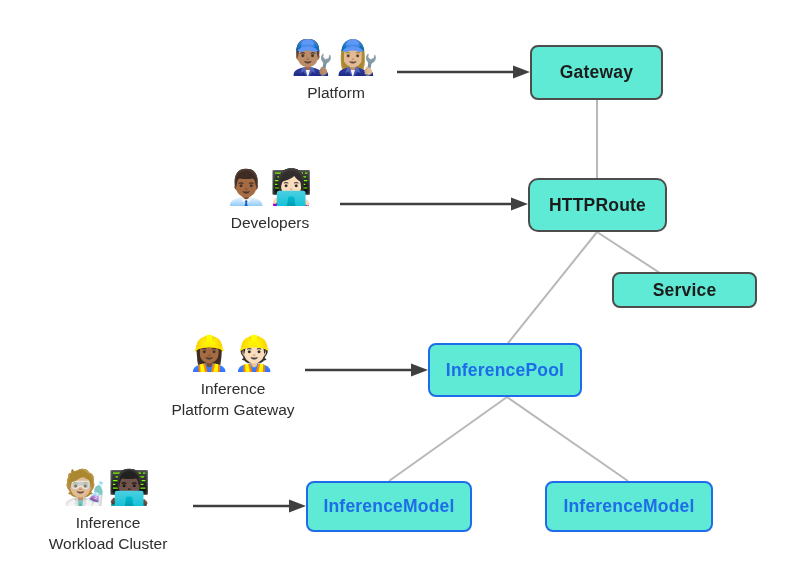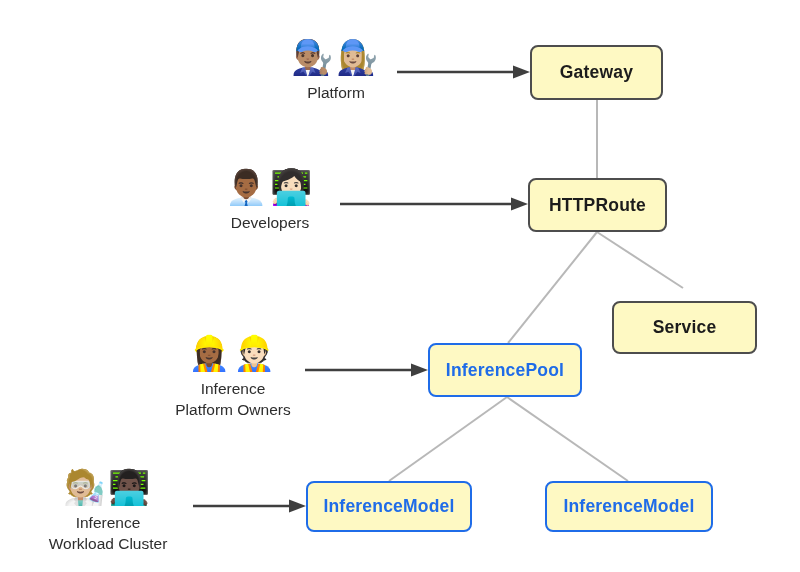--- a/index.html
+++ b/index.html
@@ -26,38 +26,38 @@
     stroke: var(--arrow-dark, #3f3f3f);
     stroke-width: 2.5;
     fill: none;
   }
   .arrow-head {
     fill: var(--arrow-dark, #3f3f3f);
     stroke: none;
   }
   .node {
     position: absolute;
-    background: #fef9c3;
+    background: #5eead4;
     border: 2.5px solid var(--node-border-default, #4d4d4d);
     border-radius: 8px;
     display: flex;
     align-items: center;
     justify-content: center;
     font-weight: bold;
     font-size: 17.5px;
     letter-spacing: 0.2px;
     color: var(--node-text-default, #1c1c1c);
   }
   .node.accent {
     border-color: var(--node-accent, #1f6ce8);
     color: var(--node-accent, #1f6ce8);
   }
   .node-gateway        { left: 530px; top: 45px;  width: 133px; height: 55px; }
-  .node-httproute      { left: 528px; top: 178px; width: 139px; height: 54px; }
-  .node-service        { left: 612px; top: 301px; width: 145px; height: 53px; }
+  .node-httproute      { left: 528px; top: 178px; width: 139px; height: 54px; border-radius: 10px; }
+  .node-service        { left: 612px; top: 272px; width: 145px; height: 36px; }
   .node-inferencepool  { left: 428px; top: 343px; width: 154px; height: 54px; }
   .node-inferencemodel-left  { left: 306px; top: 481px; width: 166px; height: 51px; }
   .node-inferencemodel-right { left: 545px; top: 481px; width: 168px; height: 51px; }
   .actor {
     position: absolute;
     width: 180px;
     text-align: center;
     color: var(--actor-label, #2d2d2d);
   }
   .actor .emoji {
@@ -113,21 +113,21 @@
   </div>
 
   <div class="actor actor-application-developers">
     <div class="emoji">👨🏾‍💼👩🏻‍💻</div>
     <div class="line">Developers</div>
   </div>
 
   <div class="actor actor-inference-platform-owners">
     <div class="emoji">👷🏾‍♀️👷🏻</div>
     <div class="line">Inference</div>
-    <div class="line">Platform Owners</div>
+    <div class="line">Platform Gateway</div>
   </div>
 
   <div class="actor actor-inference-workload-owners">
     <div class="emoji">🧑🏼‍🔬👨🏿‍💻</div>
     <div class="line">Inference</div>
     <div class="line">Workload Cluster</div>
   </div>
 
   <div class="node node-gateway">
     <span>Gateway</span>

